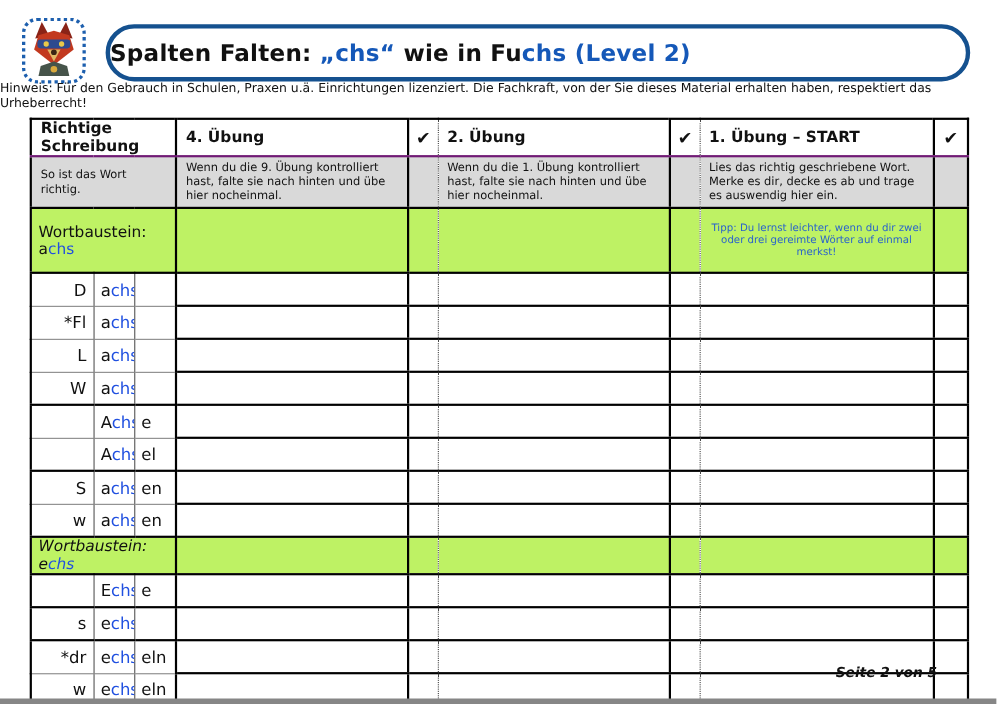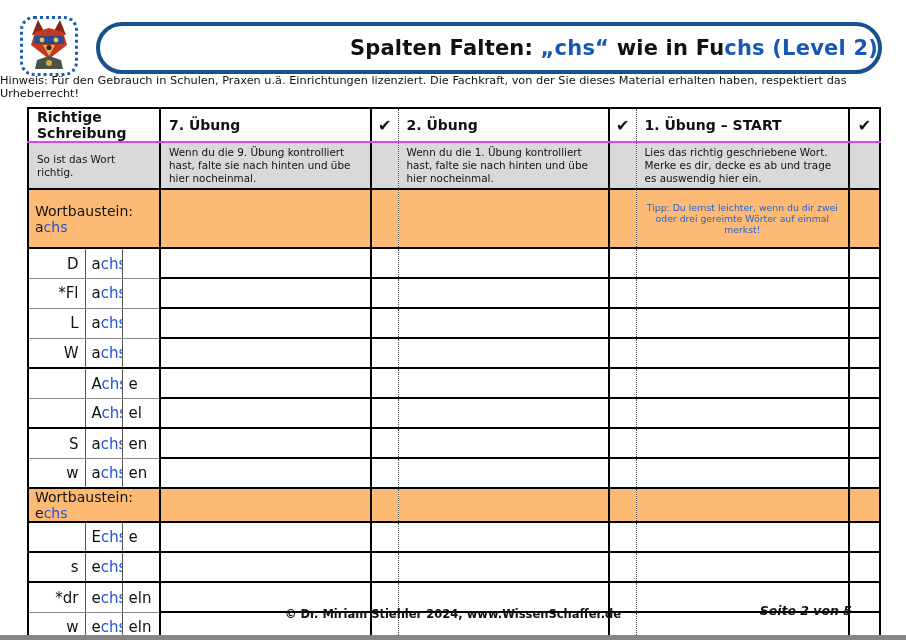--- a/index.html
+++ b/index.html
@@ -9,47 +9,47 @@
   }
   
   .logo-box{
     position:absolute;left:20px;top:16px;width:58px;height:60px;
     border:3px dotted #1d5fae;border-radius:14px;background:#fff;
     display:flex;align-items:center;justify-content:center;box-sizing:border-box;
   }
   .banner{
     position:absolute;left:96px;top:22px;right:24px;height:52px;box-sizing:border-box;
     border:4px solid #15518f;border-radius:26px;background:#fff;
-    display:flex;align-items:center;justify-content:flex-end;
+    display:flex;align-items:center;justify-content:flex-start;
   }
   .banner .title{font-size:21px;font-weight:bold;letter-spacing:0.2px;white-space:nowrap;}
   .t-blue{color:#1558b8;}
   .hint{
     position:absolute;top:74px;left:0;right:0;text-align:left;
     font-size:11.3px;color:#111;
   }
   
   .tbl-wrap{position:absolute;left:27px;top:107px;}
   table{border-collapse:collapse;table-layout:fixed;width:852px;border:2px solid #000;}
   td{padding:0 6px;font-size:15px;box-sizing:border-box;overflow:hidden;}
   tr.r-head{height:31px;}
   tr.r-sub{height:29px;}
   tr.r-sec{height:30px;}
-  tr.r-sec2{height:25px;}
+  tr.r-sec2{height:25px;font-style:italic;}
   tr.r-word{height:30px;}
   
   .v1{border-right:1px solid #555;}
   .v2{border-right:1px solid #555;}
   .v3{border-right:2px solid #000;}
   .chk{border-left:2px solid #000;text-align:center;padding:0 2px;}
   .fold{border-left:1px dotted #444;}
   
-  tr.r-head td{border-bottom:2px solid #d946ef;font-weight:bold;font-size:14px;}
+  tr.r-head td{border-bottom:2px solid #701a75;font-weight:bold;font-size:14px;}
   tr.r-sub td{border-bottom:2px solid #000;background:#d9d9d9;font-size:10.4px;line-height:1.25;padding:3px 8px;vertical-align:middle;}
-  tr.r-sec td,tr.r-sec2 td{border-bottom:2px solid #000;background:#fdba74;}
+  tr.r-sec td,tr.r-sec2 td{border-bottom:2px solid #000;background:#bef264;}
   td.ex{border-bottom:2px solid #000;}
   td.wa{border-bottom:1px solid #888;}
   tr.group-end td.wa{border-bottom:2px solid #000;}
   tr.last-row td.wa{border-bottom:2px solid #000;}
   
   td.c-prefix{text-align:right;padding-right:6px;}
   td.c-root{padding-left:6px;}
   td.c-suffix{padding-left:6px;}
   .hl{color:#2050e0;}
   td.h-left{padding-left:8px;}
@@ -98,21 +98,21 @@
         <col style="width:27px">
     <col style="width:211px">
         <col style="width:27px">
     <col style="width:213px">
         <col style="width:31px">
   </colgroup>
 
   <tbody>
         <tr class="r-head">
     <td colspan="3" class="v3 h-left">Richtige Schreibung</td>
-    <td class="h-left">7. Übung</td>
+    <td class="h-left">4. Übung</td>
     <td class="chk"><span class="chk-glyph">✔</span></td>
     <td class="fold h-left">2. Übung</td>
     <td class="chk"><span class="chk-glyph">✔</span></td>
     <td class="fold h-left">1. Übung – START</td>
     <td class="chk"><span class="chk-glyph">✔</span></td>
   </tr>
 
   <tr class="r-sub">
     <td colspan="3" class="v3">So ist das Wort richtig.</td>
     <td>Wenn du die 9. Übung kontrolliert hast, falte sie nach hinten und übe hier nocheinmal.</td>
@@ -284,17 +284,16 @@
     <td class="ex fold"></td>
           <td class="ex chk"></td>
     <td class="ex fold"></td>
           <td class="ex chk"></td>
   </tr>
 </tbody>
     </table>
 </div>
 
 <div class="footer">
-  <span class="copyright">© Dr. Miriam Stiehler 2024, www.WissenSchaffer.de</span>
   <span class="pagenum">Seite 2 von 5</span>
 </div>
 
 <div class="bottom-bar"></div>
 
 </body></html>

